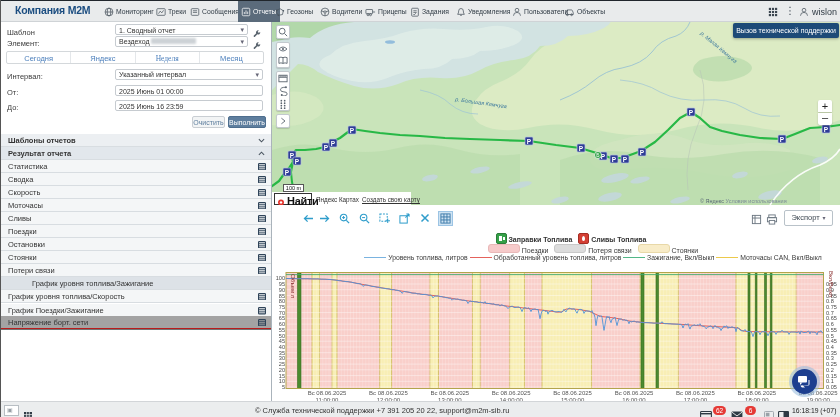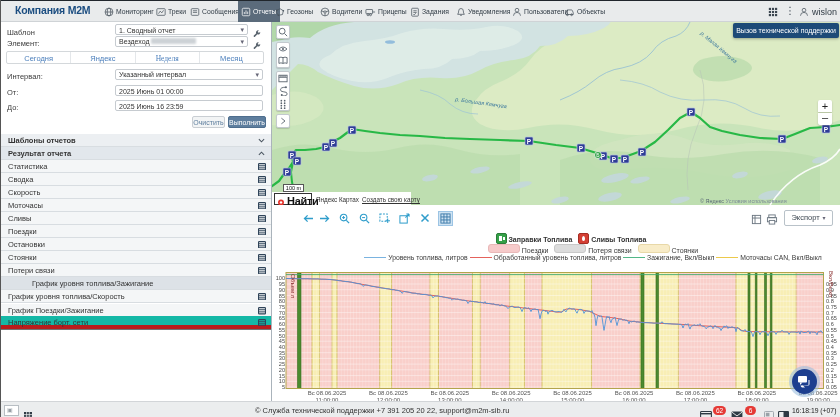--- a/index.html
+++ b/index.html
@@ -279,21 +279,21 @@
 <div style="position:absolute;left:0;top:304px;width:271px;height:26px;background:#f4f6f7;border-bottom:6px solid #737373;box-sizing:border-box;">
     <span style="position:absolute;left:8px;top:2px;font-size:7.5px;color:#333;white-space:nowrap;">График Поездки/Зажигание</span>
     <span style="position:absolute;right:5px;top:3px;">
       <svg width="8" height="7.5" viewBox="0 0 12 11" style="display:block">
         <rect x="0.8" y="0.8" width="10.4" height="9.4" rx="1" fill="none" stroke="#2f4459" stroke-width="1.6"></rect>
         <line x1="1" y1="4" x2="11" y2="4" stroke="#2f4459" stroke-width="1.5"></line>
         <line x1="1" y1="7.2" x2="11" y2="7.2" stroke="#2f4459" stroke-width="1.5"></line>
       </svg>
     </span>
   </div>
-<div style="position:absolute;left:0;top:315.5px;width:271px;height:13px;background:#14b8a6;border-bottom:4px solid #b91c1c;box-sizing:border-box;">
+<div style="position:absolute;left:0;top:315.5px;width:271px;height:13px;background:#a3a3a3;border-bottom:1px solid #b91c1c;box-sizing:border-box;">
     <span style="position:absolute;left:8px;top:2px;font-size:7.5px;color:#333;white-space:nowrap;">Напряжение борт. сети</span>
     <span style="position:absolute;right:5px;top:3px;">
       <svg width="8" height="7.5" viewBox="0 0 12 11" style="display:block">
         <rect x="0.8" y="0.8" width="10.4" height="9.4" rx="1" fill="none" stroke="#2f4459" stroke-width="1.6"></rect>
         <line x1="1" y1="4" x2="11" y2="4" stroke="#2f4459" stroke-width="1.5"></line>
         <line x1="1" y1="7.2" x2="11" y2="7.2" stroke="#2f4459" stroke-width="1.5"></line>
       </svg>
     </span>
   </div>
 

